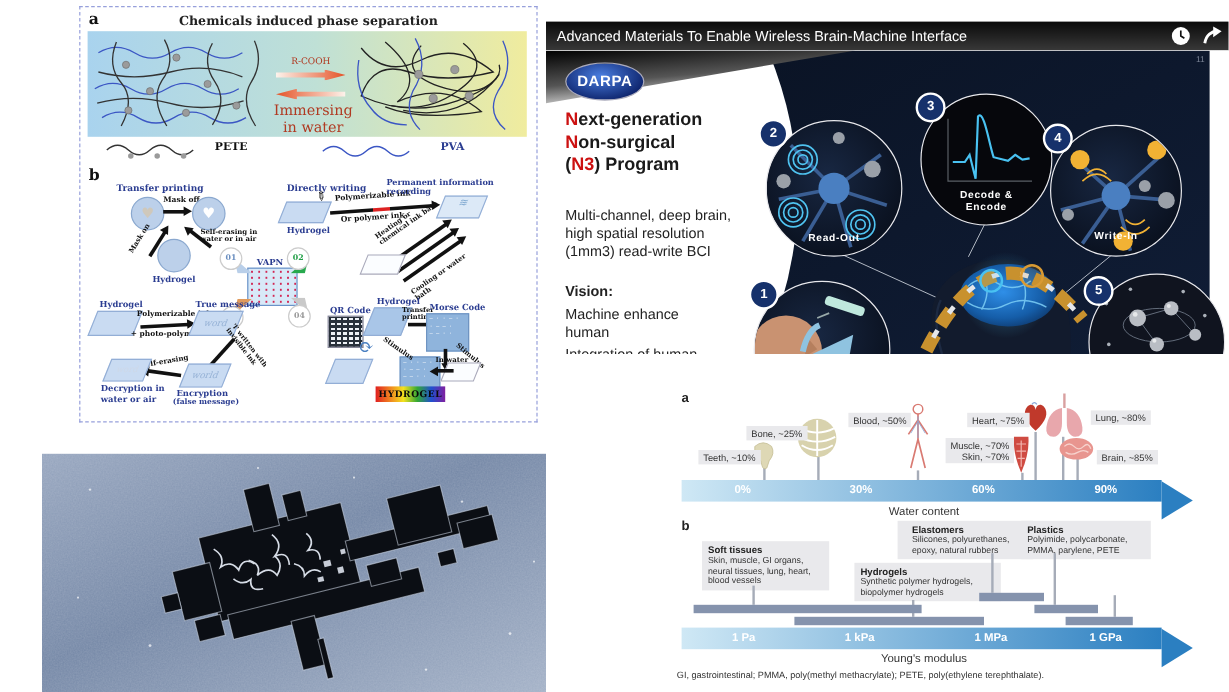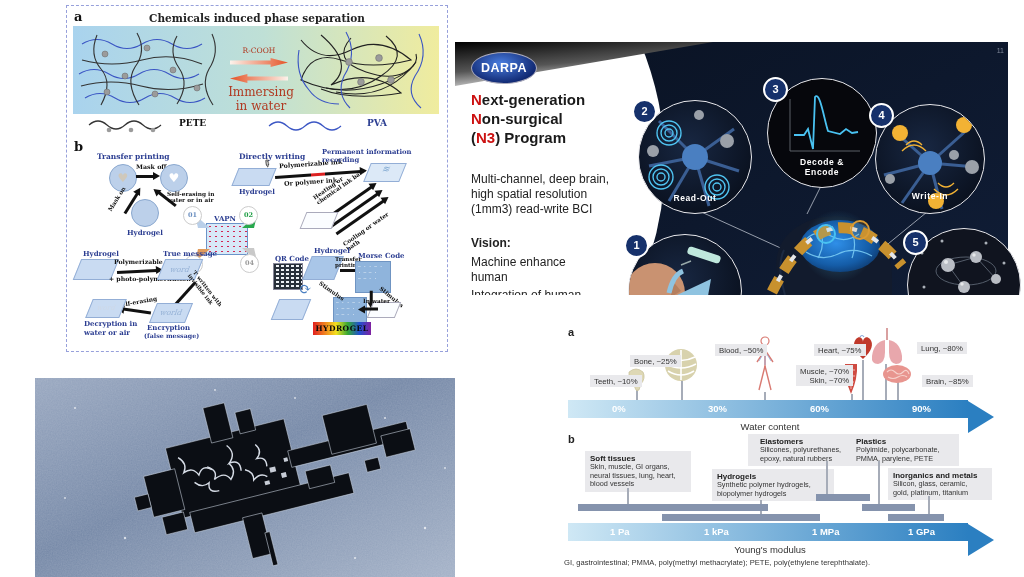--- a/index.html
+++ b/index.html
@@ -60,21 +60,21 @@
   .head-l{font-size:15px;font-weight:bold;color:#1a1a1a;line-height:19px;}
   .redL{color:#cc1111;}
   .slidetxt{color:#222;font-size:12px;line-height:15px;}
   
   #fig2{left:560px;top:320px;width:464px;height:257px;background:#fff;color:#333;}
   .axis{position:absolute;height:18px;background:linear-gradient(90deg,#cfe8f5,#2b7fc1);}
   .axhead{position:absolute;width:0;height:0;border-left:26px solid #2b7fc1;
           border-top:16px solid transparent;border-bottom:16px solid transparent;}
   .tick{position:absolute;color:#fff;font-weight:bold;font-size:9.5px;top:3px;}
   .chip{position:absolute;background:#e9e9ec;color:#333;font-size:7.8px;padding:1.5px 4px;
-        white-space:pre-line;margin-left:8px;}
+        white-space:pre-line;}
   .stem{position:absolute;width:2px;background:#a6acb8;}
   .mbar{position:absolute;height:7px;background:#8593ad;}
   .mbox{position:absolute;background:#e9e9ec;padding:3px 5px;}
   .mbox .tt{font-weight:bold;font-size:8px;color:#222;}
   .mbox .dd{font-size:7.3px;line-height:8.6px;white-space:pre-line;}
   .axlab{position:absolute;font-size:9.5px;color:#333;text-align:center;}
 </style>
 </head>
 <body>
 
@@ -222,20 +222,31 @@
     <div class="para white" style="left:303px;top:296px;width:26px;height:14px;"></div>
     <div class="arr" style="left:297px;top:302px;width:14px;transform:rotate(180deg);"></div>
     <div class="klab" style="left:296px;top:292px;font-size:5.8px;">In water</div>
     <div class="abs" style="left:232px;top:274px;font-size:15px;color:#4a7fc1;">⟳</div>
     <div class="klab" style="left:250px;top:282px;font-size:5.8px;transform:rotate(35deg);">Stimulus</div>
     <div class="para" style="left:208px;top:293px;width:30px;height:19px;"></div>
     <div id="rainbow" class="abs">HYDROGEL</div>
   </div>
 
   <div id="player" class="abs">
+    <div id="ytbar" class="abs">
+      <div class="t">Advanced Materials To Enable Wireless Brain-Machine Interface</div>
+      <svg class="abs" style="right:32px;top:4px;" width="16" height="16" viewBox="0 0 16 16">
+        <circle cx="8" cy="8" r="7.5" fill="#fff"></circle>
+        <path d="M8 3.5 V8 L11 9.8" stroke="#111" stroke-width="1.4" fill="none"></path>
+      </svg>
+      <svg class="abs" style="right:4px;top:2px;" width="18" height="18" viewBox="0 0 18 18">
+        <path d="M2 16 C3 9 8 6 12 6" stroke="#fff" stroke-width="2.4" fill="none"></path>
+        <path d="M9 2 L16 6 L9 11 Z" fill="#fff"></path>
+      </svg>
+    </div>
     <div id="vbody" class="abs">
       <svg class="abs" style="left:0;top:0;" width="569" height="253">
         <defs>
           <linearGradient id="dg" x1="0" y1="0" x2="1" y2="1">
             <stop offset="0" stop-color="#0a1324"></stop>
               <stop offset="1" stop-color="#101d36"></stop>
           </linearGradient>
           <linearGradient id="wg" x1="0" y1="0" x2="0.5" y2="1">
             <stop offset="0" stop-color="#000"></stop>
               <stop offset="0.55" stop-color="#555"></stop>
@@ -569,25 +580,20 @@
     <div class="mbox" style="left:188px;top:114px;width:96px;padding-left:12px;">
       <div class="tt">Elastomers</div>
       <div class="dd">Silicones, polyurethanes,
 epoxy, natural rubbers</div>
     </div>
     <div class="mbox" style="left:291px;top:114px;width:98px;">
       <div class="tt">Plastics</div>
       <div class="dd">Polyimide, polycarbonate,
 PMMA, parylene, PETE</div>
     </div>
-    <div class="mbox" style="left:328px;top:148px;width:94px;">
-      <div class="tt">Inorganics and metals</div>
-      <div class="dd">Silicon, glass, ceramic,
-gold, platinum, titanium</div>
-    </div>
 
     <div class="stem" style="left:67px;top:168px;height:16px;"></div>
     <div class="stem" style="left:200px;top:180px;height:14px;"></div>
     <div class="stem" style="left:266px;top:141px;height:33px;"></div>
     <div class="stem" style="left:318px;top:141px;height:43px;"></div>
     <div class="stem" style="left:368px;top:176px;height:18px;"></div>
 
     <div class="mbar" style="left:18px;top:184px;width:190px;"></div>
     <div class="mbar" style="left:102px;top:194px;width:158px;"></div>
     <div class="mbar" style="left:256px;top:174px;width:54px;"></div>

